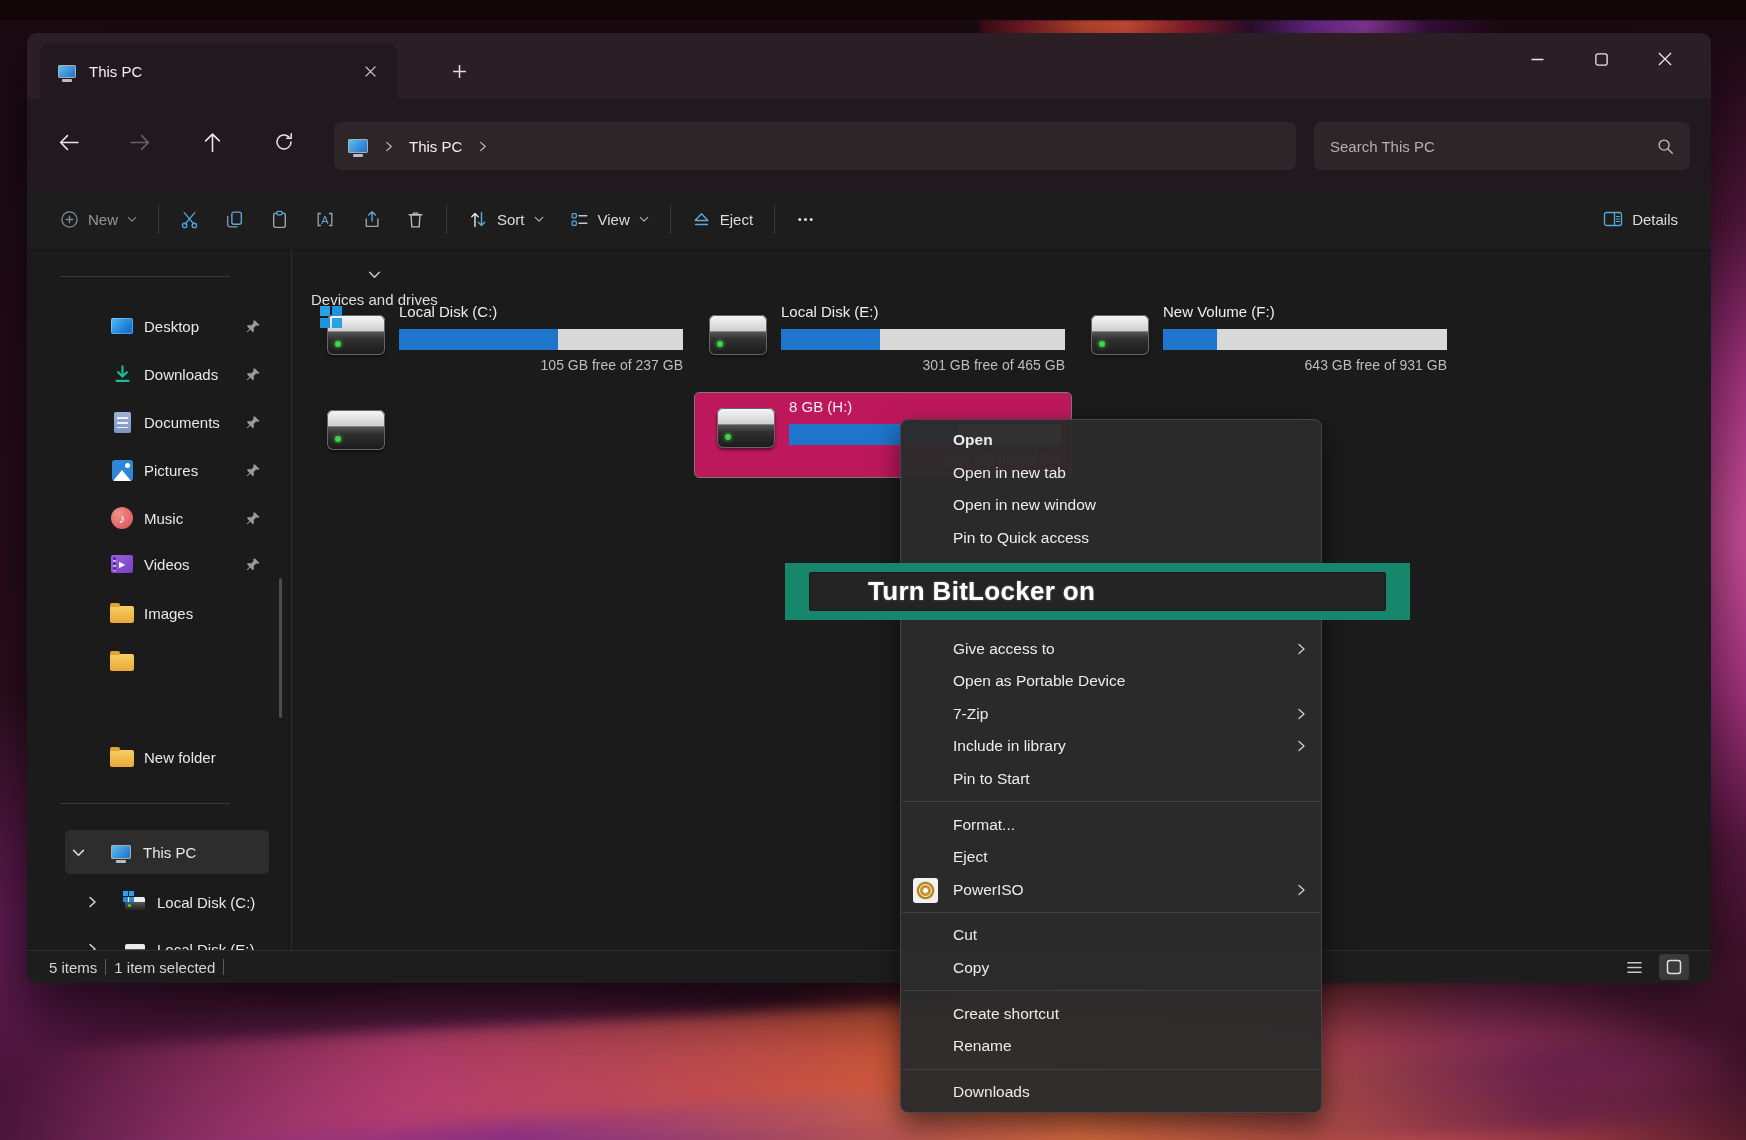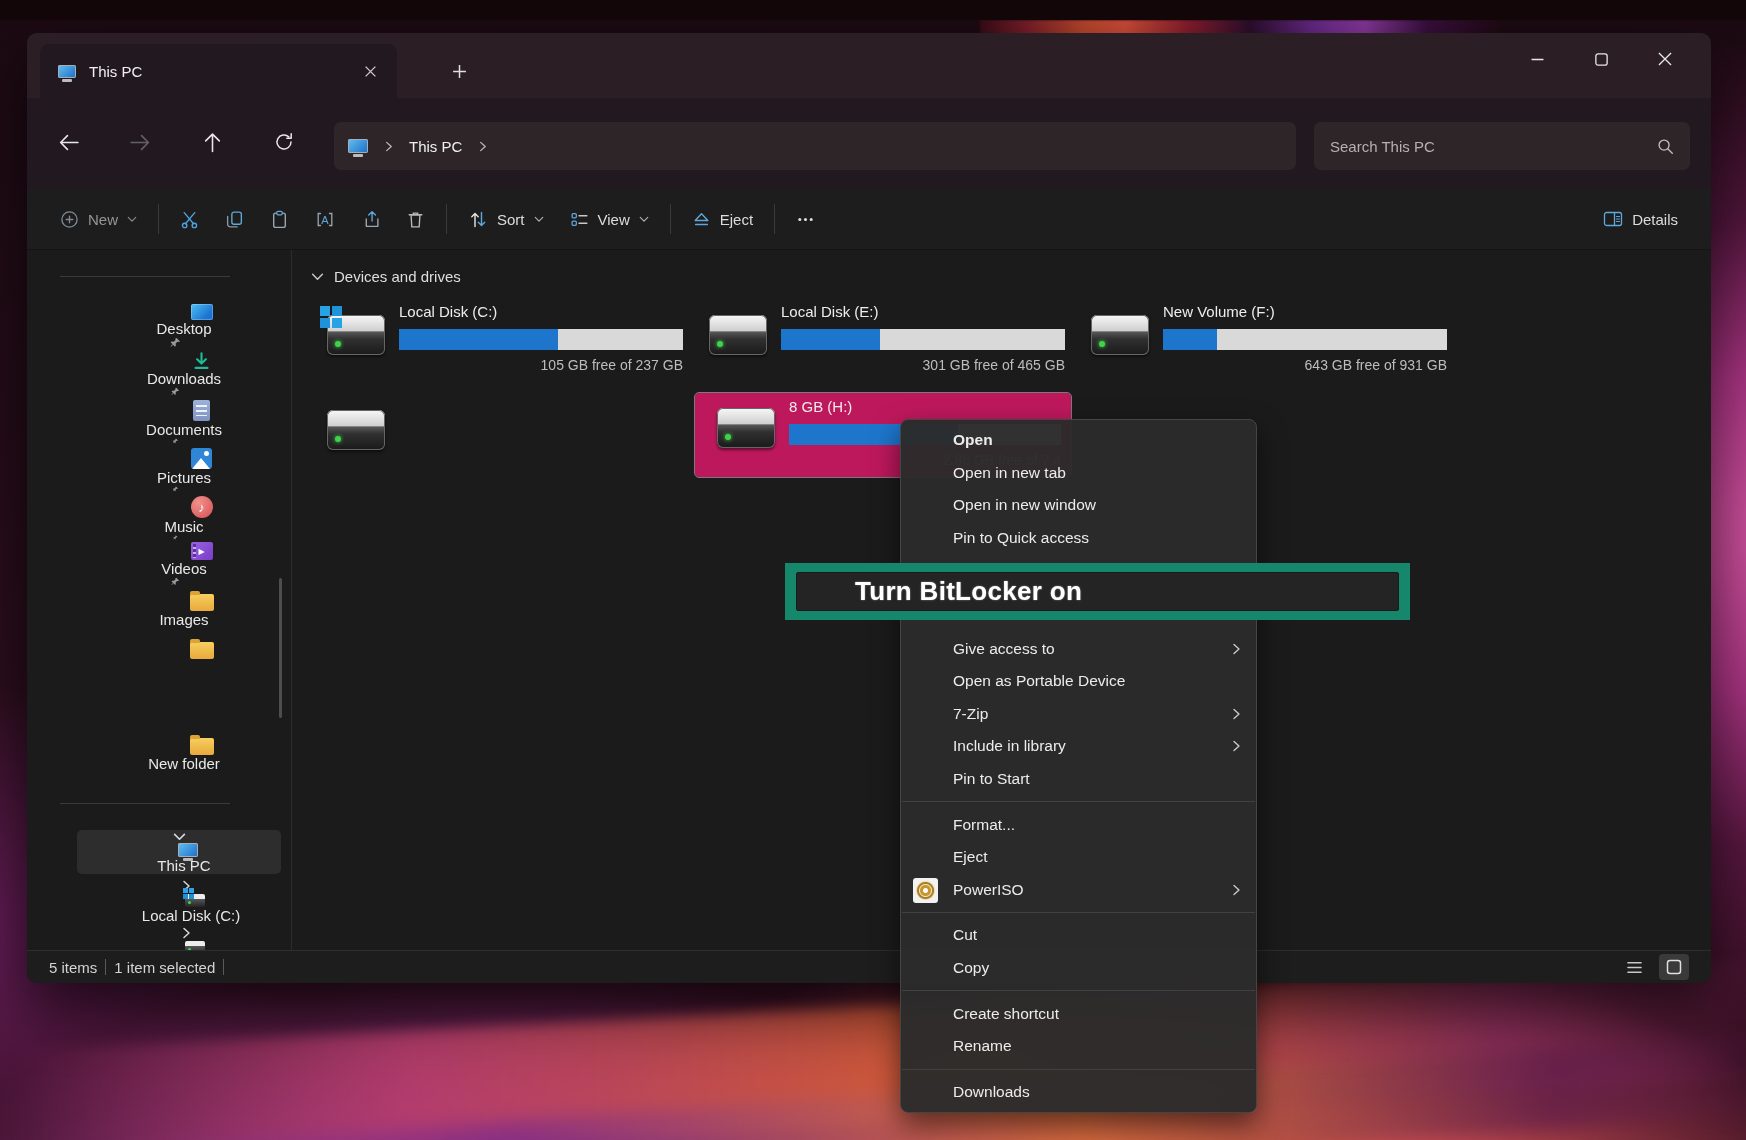--- a/index.html
+++ b/index.html
@@ -51,21 +51,21 @@
     display:flex; align-items:center; padding:0 22px; gap:8px; color:#d4d4d4; font-size:15px; }
   .ssep { width:1px; height:16px; background:#5a5a5a; }
   .s-views { margin-left:auto; display:flex; gap:10px; align-items:center; }
   .viewbtn { width:30px; height:26px; display:flex; align-items:center; justify-content:center; border-radius:4px; }
   .viewbtn.active { background:#3a3a3a; }
 
   
   .sidebar { position:absolute; left:0; top:217px; width:265px; bottom:33px; background:#1b1b1b; }
   .sidebar .vline { position:absolute; right:0; top:0; bottom:0; width:1px; background:#2c2c2c; }
   .side-sep { position:absolute; left:33px; width:170px; height:1px; background:#3a3a3a; }
-  .srow { position:absolute; left:50px; width:204px; height:44px; display:flex; align-items:center; border-radius:5px;flex-direction:column; }
+  .srow { position:absolute; left:38px; width:204px; height:44px; display:flex; align-items:center; border-radius:5px; }
   .srow.sel { background:#2d2d2d; }
   .srow .lbl { color:#e8e8e8; font-size:15px; margin-left:10px; flex:1; }
   .srow .icw { width:24px; display:flex; justify-content:center; margin-left:45px; }
   .srow .icw.tree { margin-left:18px; }
   .srow .chev { width:26px; display:flex; justify-content:center; }
   .srow .pin { margin-right:8px; }
   .scrollthumb { position:absolute; left:252px; top:328px; width:3px; height:140px; background:#4d4d4d; border-radius:2px; }
 
   
   .ic-desktop { width:22px; height:16px; border-radius:2px; background:linear-gradient(135deg,#4ec1f5 0%,#1b74d2 75%); box-shadow:inset 0 0 0 1px rgba(255,255,255,.25); }
@@ -89,21 +89,21 @@
   .mon::after { content:''; position:absolute; left:50%; bottom:-4px; transform:translateX(-50%); width:10px; height:3px; background:#b9bdc2; border-radius:1px; }
   .mon.small { width:18px; height:13px; }
   .disk-sm { width:20px; height:13px; border-radius:2px; position:relative; margin-top:2px;
     background:linear-gradient(180deg,#ececec 0 40%,#555 41%,#242424 100%); }
   .disk-sm::after { content:''; position:absolute; left:3px; bottom:3px; width:3px; height:3px; border-radius:50%; background:#3ed44a; }
   .disk-sm.win::before { content:''; position:absolute; left:-2px; top:-6px; width:5px; height:5px; background:#2aa3e8;
     box-shadow:6px 0 #2aa3e8, 0 6px #1e90d8, 6px 6px #1e90d8; }
 
   
   .content { position:absolute; left:266px; top:217px; right:0; bottom:33px; background:#1b1b1b; }
-  .grp-header { position:absolute; left:18px; top:18px; display:flex; align-items:center; gap:10px; color:#dedede; font-size:15px; }
+  .grp-header { position:absolute; left:18px; top:18px; display:flex; align-items:center; gap:10px; color:#dedede; font-size:15px;flex-direction:column; }
   .tile { position:absolute; width:362px; height:78px; }
   .tile .ico { position:absolute; left:0; top:12px; }
   .tile .meta { position:absolute; left:72px; top:0; }
   .tile .name { color:#ededed; font-size:15px; height:22px; }
   .bar { width:284px; height:21px; background:#d9d9d9; margin-top:4px; }
   .bar-fill { height:100%; background:#1e76cc; }
   .tile .free { color:#bdbdbd; font-size:14px; margin-top:7px;text-align:right; }
   .tile.sel { left:402px; top:143px; width:376px; height:84px; background:#be185d; outline:1px solid #7a7a7a; border-radius:4px; }
   .tile.sel .ico { left:22px; top:15px; }
   .tile.sel .meta { left:94px; top:5px; }
@@ -113,34 +113,34 @@
     box-shadow:inset 0 0 0 1px #666, 0 2px 3px rgba(0,0,0,.5); }
   .disk-big::after { content:''; position:absolute; left:8px; bottom:8px; width:6px; height:6px; border-radius:50%;
     background:#3ed44a; box-shadow:0 0 4px #3ed44a; }
   .winlogo { position:absolute; left:-7px; top:-9px; width:23px; height:23px;
     background:linear-gradient(#27a2e5,#27a2e5) 0 0/10px 10px no-repeat,
                linear-gradient(#1e93da,#1e93da) 12px 0/10px 10px no-repeat,
                linear-gradient(#1e93da,#1e93da) 0 12px/10px 10px no-repeat,
                linear-gradient(#27a2e5,#27a2e5) 12px 12px/10px 10px no-repeat; }
 
   
-  .ctxmenu { position:absolute; left:900px; top:399px; width:357px; background:rgba(43,43,43,.97);
+  .ctxmenu { position:absolute; left:900px; top:399px; width:422px; background:rgba(43,43,43,.97);
     border:1px solid #454545; border-radius:8px; box-shadow:0 12px 28px rgba(0,0,0,.55); z-index:50; padding:4px 0; }
   .mitem { height:32.6px; display:flex; align-items:center; padding:0 14px 0 52px; color:#ececec; font-size:15.5px; position:relative; }
   .mitem.bold { font-weight:700; }
   .mitem .sub { margin-left:auto; }
   .mitem .micon { position:absolute; left:12px; top:4px; }
   .msep { height:1px; background:#414141; margin:6px 1px; }
   .mspacer { height:78px; }
   .ico-poweriso { width:25px; height:25px; border-radius:3px; background:#f2f2f2; position:relative; }
   .ico-poweriso::after { content:''; position:absolute; left:3px; top:3px; width:19px; height:19px; border-radius:50%;
     background:radial-gradient(circle, #fff 0 2px, #c8952f 3px 5px, #f3e7c2 6px, #a97f28 7px 8px, #e8d9b0 9px); }
 
   
-  .annot { position:absolute; left:785px; top:543px; width:625px; height:57px; background:#17876c; z-index:60; padding:9px 11px;text-align:center; }
+  .annot { position:absolute; left:785px; top:543px; width:625px; height:57px; background:#17876c; z-index:60; padding:9px 24px;text-align:center; }
   .annot-inner { width:100%; height:100%; background:#242424; border:1px solid #1a1a1a; border-radius:2px;
     display:flex; align-items:center; padding-left:58px; }
   .annot-inner span { color:#fff; font-size:26px; font-weight:600; letter-spacing:.3px; text-shadow:0 0 2px rgba(255,255,255,.45); }
 
   svg { display:block; }
 </style>
 </head>
 <body>
 
 <div class="stage">

